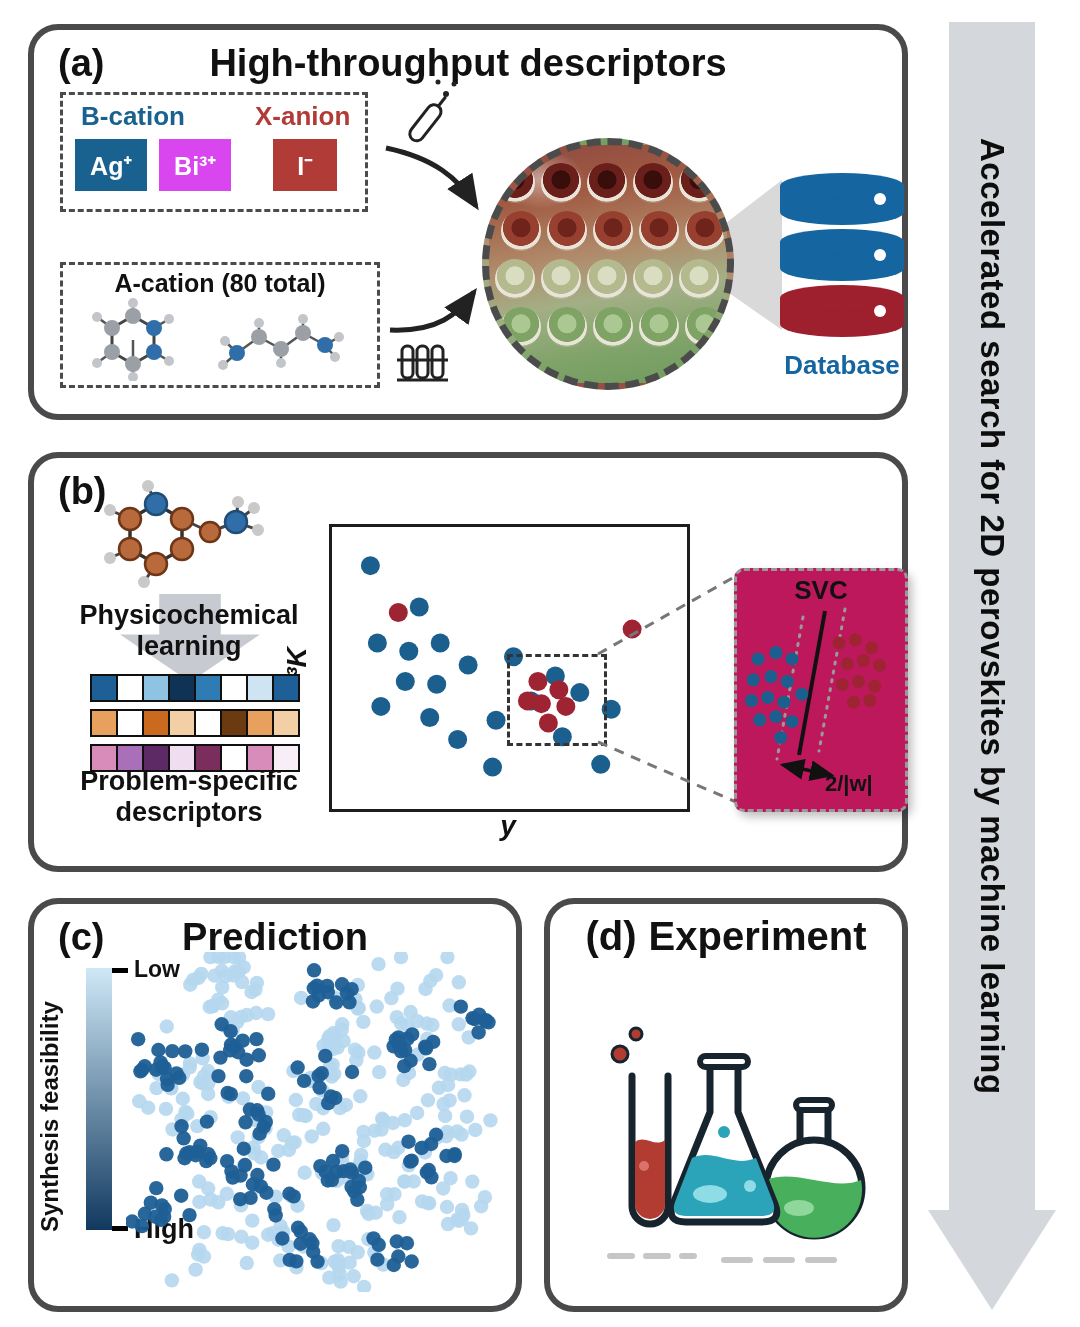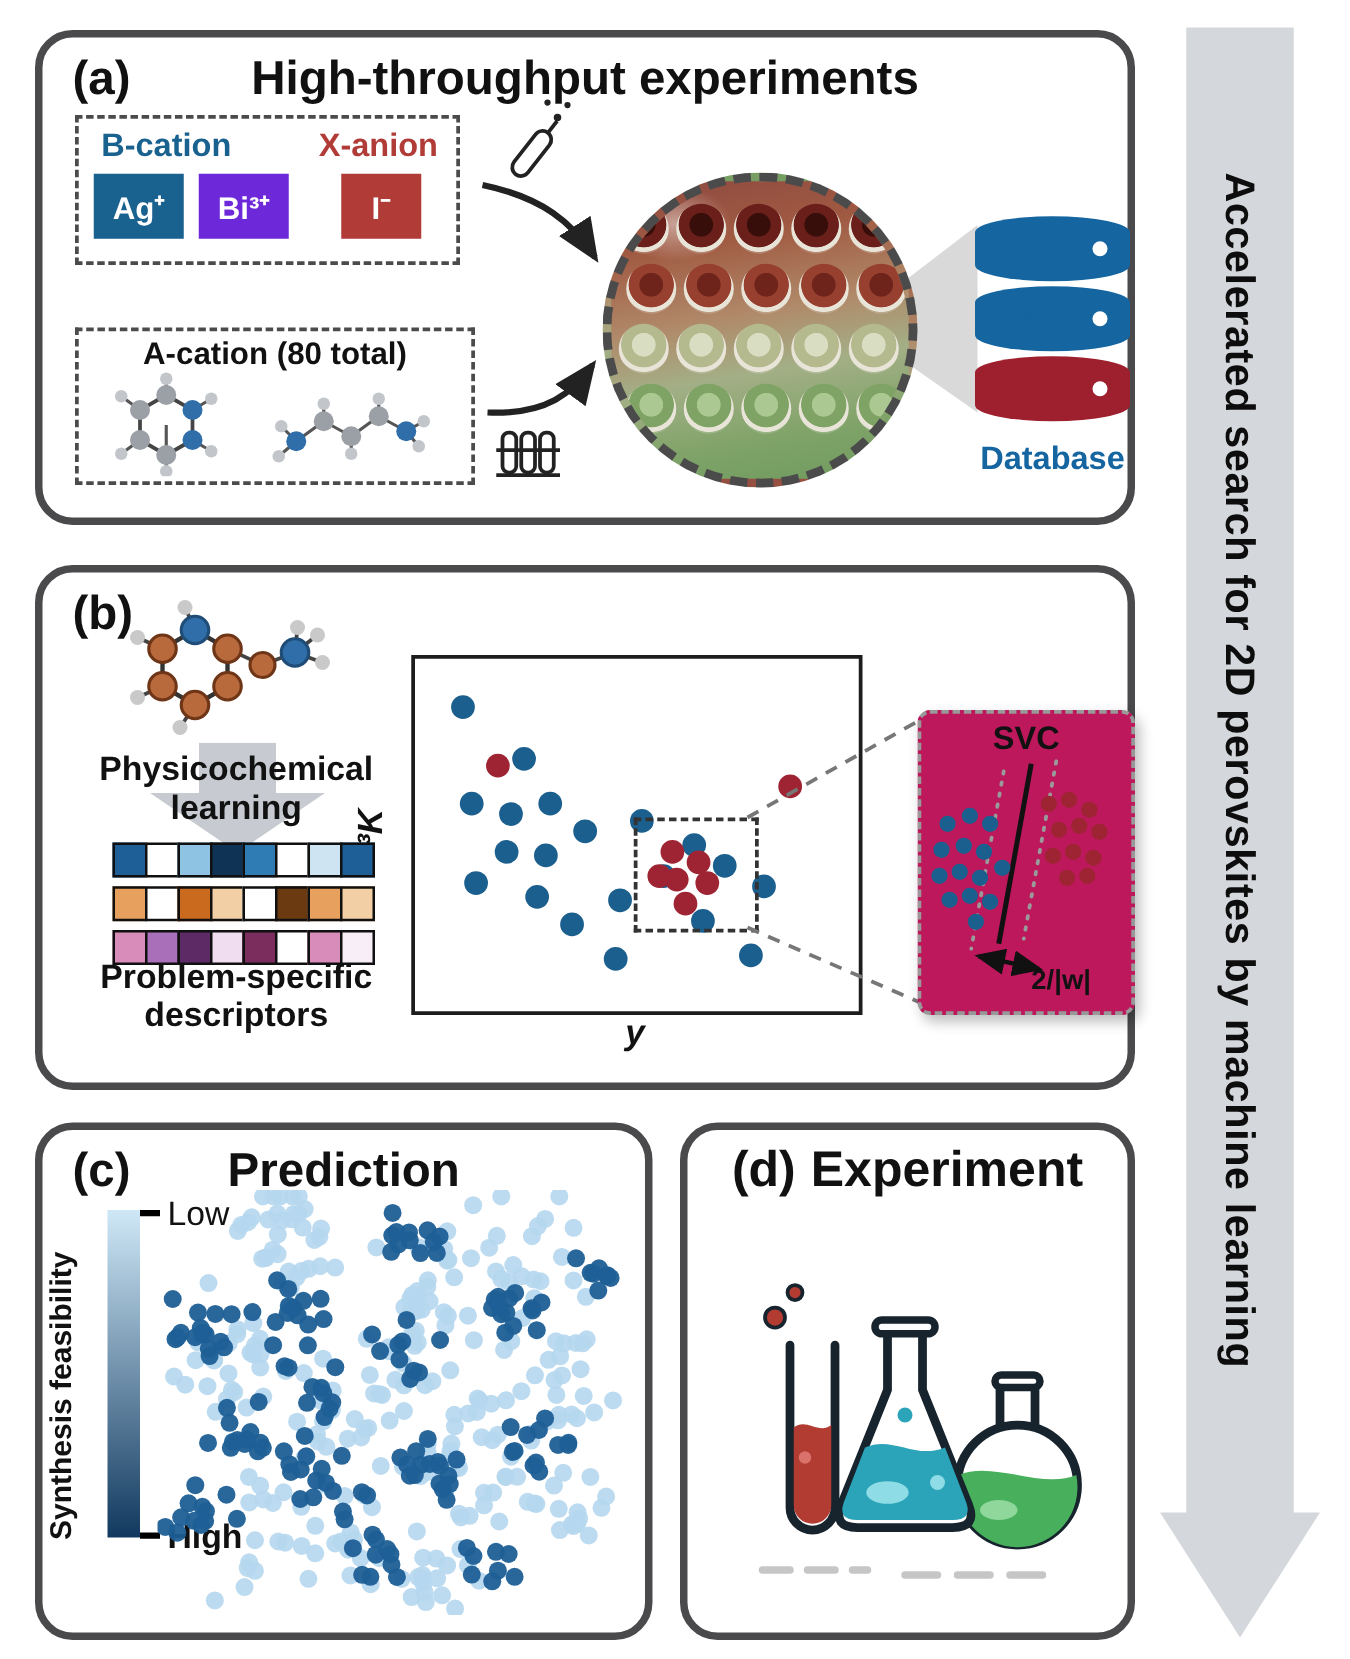--- a/index.html
+++ b/index.html
@@ -74,48 +74,48 @@
   .svc-title{position:absolute;left:0;right:0;top:4px;text-align:center;font-size:26px;font-weight:800;}
   .svc-svg{position:absolute;left:0;top:32px;}
   .svc-margin{position:absolute;left:88px;top:200px;font-size:22px;font-weight:800;}
 
   
   .feas-label{position:absolute;left:2px;top:66px;height:262px;display:flex;align-items:center;
               writing-mode:vertical-rl;transform:rotate(180deg);
               font-size:24px;font-weight:800;white-space:nowrap;}
   .colorbar{position:absolute;left:52px;top:64px;width:26px;height:262px;}
   .cb-tick{position:absolute;width:16px;height:5px;background:#000;}
-  .cb-low{position:absolute;left:100px;top:52px;font-size:27px;font-weight:400;}
+  .cb-low{position:absolute;left:100px;top:52px;font-size:23px;font-weight:700;}
   .cb-high{position:absolute;left:100px;top:310px;font-size:27px;font-weight:800;}
   .c-scatter{position:absolute;left:92px;top:48px;}
 
   
   .d-title{position:absolute;left:0;right:0;top:8px;text-align:center;font-size:40px;font-weight:800;line-height:48px;}
   .d-title .dl{margin-right:12px;}
   .flasks{position:absolute;left:24px;top:112px;}
 </style>
 </head>
 <body>
 
 <div class="canvas">
 
   <div class="side-shaft"></div>
   <div class="side-head"></div>
   <div class="side-text">Accelerated search for 2D perovskites by machine learning</div>
 
   <section class="panel panel-a">
     <div class="panel-label">(a)</div>
-    <div class="panel-title">High-throughput experiments</div>
+    <div class="panel-title">High-throughput descriptors</div>
 
     <div class="dashed-box bx-box">
       <span class="bcat">B-cation</span>
       <span class="xan">X-anion</span>
       <div class="tiles">
           <div class="tile" style="background: rgb(25, 97, 143);">Ag⁺</div>
-          <div class="tile" style="background: #6d28d9;">Bi³⁺</div>
+          <div class="tile" style="background: #d946ef;">Bi³⁺</div>
           <div class="tile" style="background: rgb(176, 59, 55);">I⁻</div>
         </div>
     </div>
 
     <div class="dashed-box a-box">
       <div class="a-box-title">A-cation (80 total)</div>
       <svg class="a-molecules" width="300" height="86" viewBox="0 0 300 86">
         <g stroke="#555" stroke-width="2.5">
           <line x1="66" y1="45" x2="66" y2="82"></line>
             <line x1="45" y1="57" x2="30" y2="68"></line>

